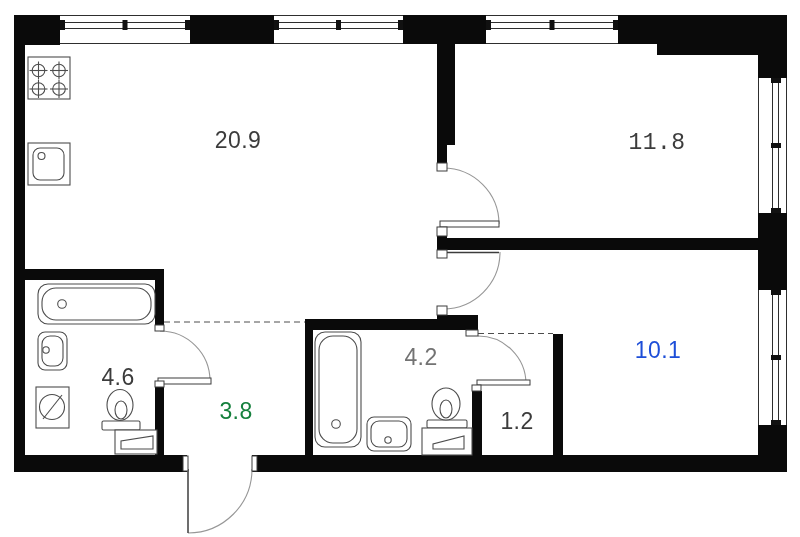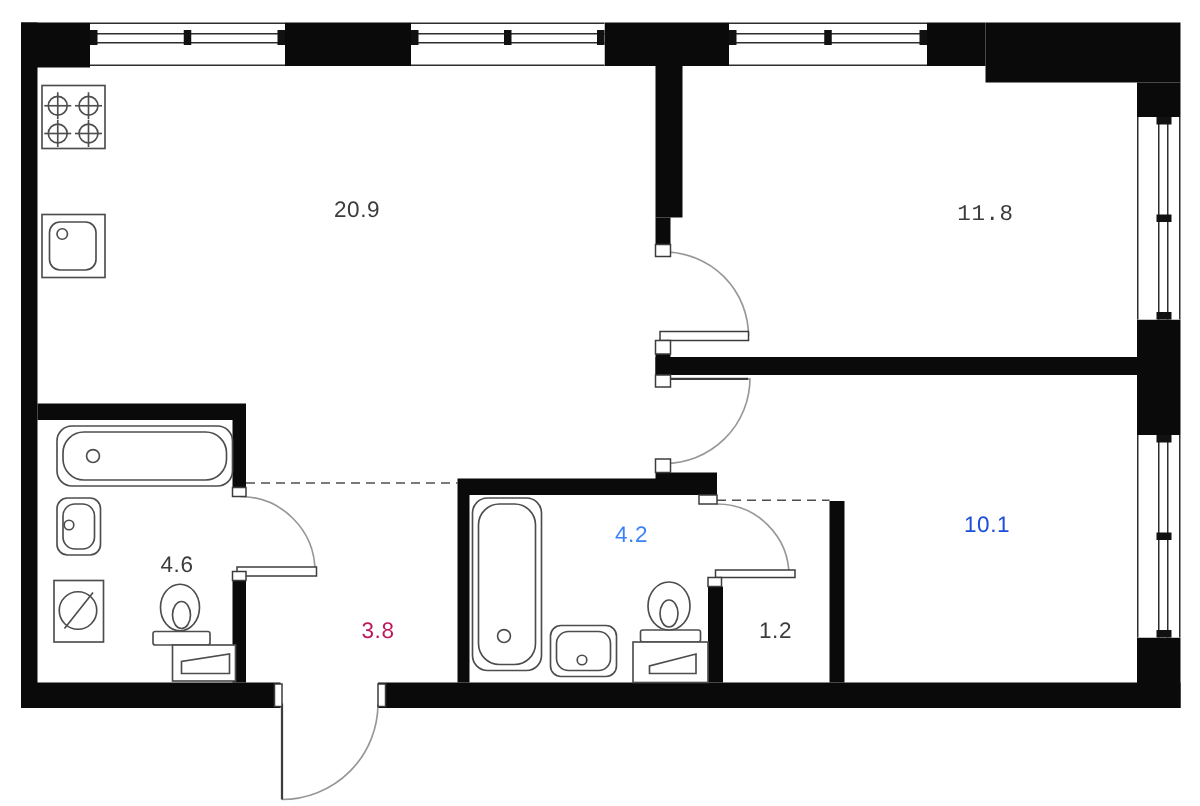--- a/index.html
+++ b/index.html
@@ -16,21 +16,21 @@
     overflow: hidden;
   }
   #plan-svg {
     position: absolute;
     left: 0;
     top: 0;
   }
   .room-label {
     position: absolute;
     transform: translate(-50%, -50%);
-    font-size: 15px;
+    font-size: 23px;
     letter-spacing: 0.4px;
     white-space: nowrap;
     user-select: none;
   }
 </style>
 </head>
 <body>
 
 <div id="floor-plan">
   <svg id="plan-svg" width="800" height="537" viewBox="0 0 800 537">
@@ -201,17 +201,17 @@
       <g>
         <rect x="422" y="428" width="50" height="27" fill="#ffffff" stroke="#4d4d4d" stroke-width="1.1"></rect>
         <polygon points="433,449 433,444 464,436 464,449" fill="none" stroke="#4d4d4d" stroke-width="1.1"></polygon>
       </g>
     </svg>
   <div id="room-labels">
       <div class="room-label" style="left: 238px; top: 140px; color: rgb(60, 60, 60);">20.9</div>
       <div class="room-label" style="left: 657px; top: 143px; color: rgb(60, 60, 60); font-family: Liberation Mono, monospace;">11.8</div>
       <div class="room-label" style="left: 658px; top: 350px; color: #1d4ed8;">10.1</div>
       <div class="room-label" style="left: 118px; top: 357px; color: rgb(60, 60, 60); margin-top: 20px;">4.6</div>
-      <div class="room-label" style="left: 421px; top: 357px; color: #3b82f6;">4.2</div>
-      <div class="room-label" style="left: 236px; top: 421px; color: #be185d; margin-left: 16px;">3.8</div>
+      <div class="room-label" style="left: 421px; top: 357px; color: #737373;">4.2</div>
+      <div class="room-label" style="left: 236px; top: 411px; color: #15803d;">3.8</div>
       <div class="room-label" style="left: 517px; top: 421px; color: rgb(60, 60, 60);">1.2</div>
     </div>
 </div>
 
 </body></html>

